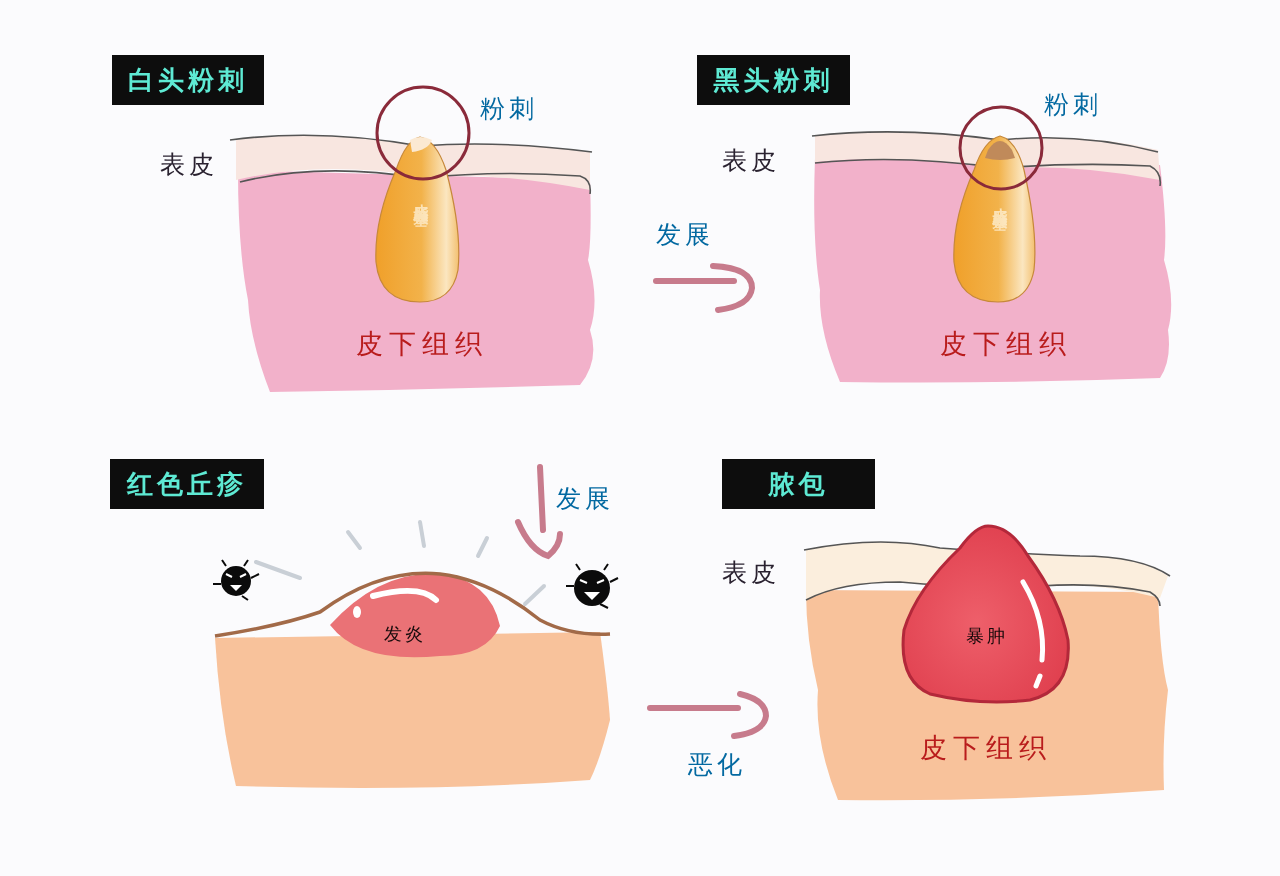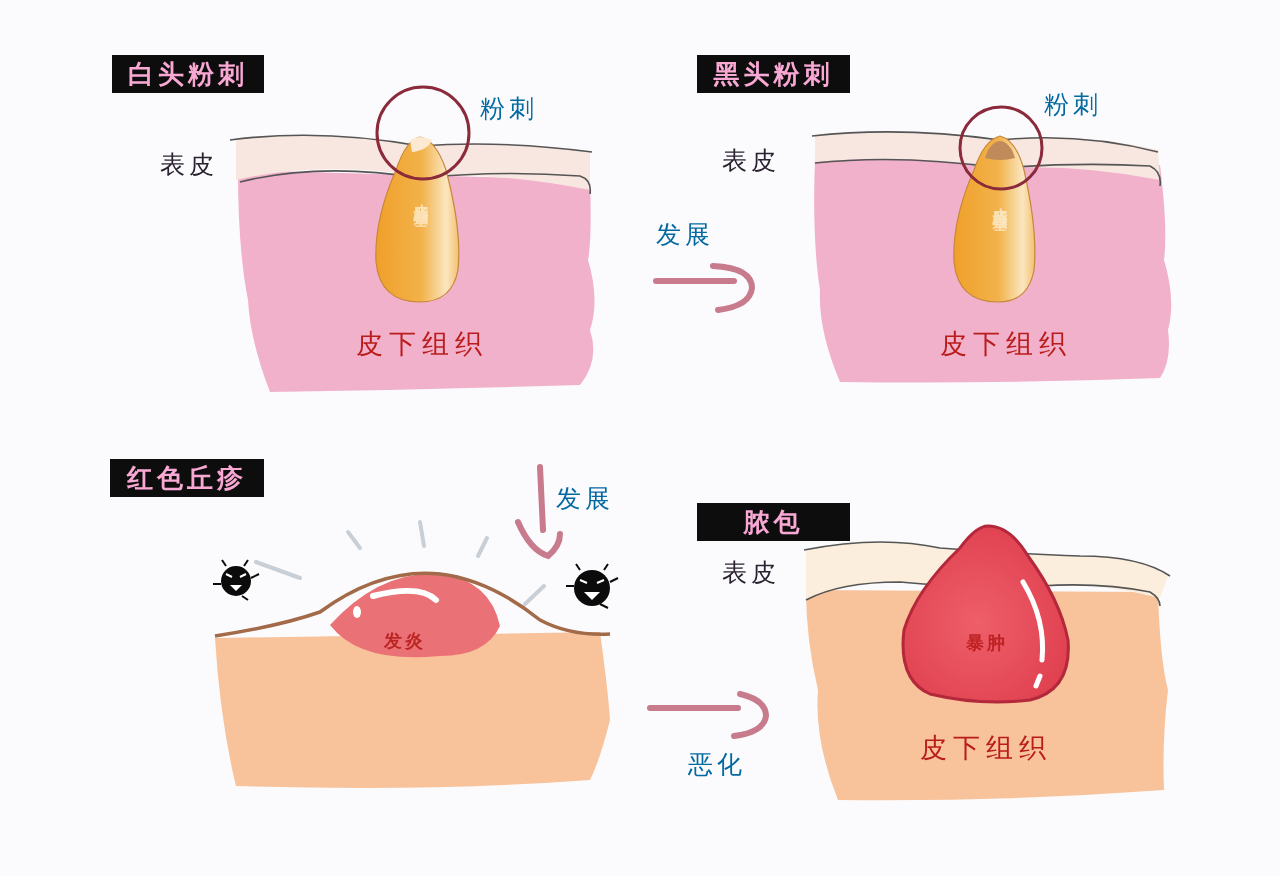--- a/index.html
+++ b/index.html
@@ -5,33 +5,33 @@
   html, body { margin: 0; padding: 0; }
   body {
     width: 1280px; height: 876px; overflow: hidden;
     background: #fbfbfd;
     font-family: "DejaVu Sans", "Liberation Sans", sans-serif;
     position: relative;
   }
   .stage { position: absolute; left: 0; top: 0; width: 1280px; height: 876px; }
   svg.art { position: absolute; left: 0; top: 0; }
   .title-box {
-    position: absolute; background: #0d0d0d; color: #f9a8d4;
+    position: absolute; background: #0d0d0d; color: #5eead4;
     font-size: 26px; letter-spacing: 4px; font-weight: bold;
     display: flex; align-items: center; justify-content: center;
-    height: 38px;
+    height: 50px;
   }
   .label {
     position: absolute; color: #0369a1; font-size: 25px; letter-spacing: 4px;
     white-space: nowrap;
   }
   .label.dark { color: #2a2230; font-family: Liberation Mono, monospace; }
   .label.tissue { color: #b91c1c; font-size: 27px; letter-spacing: 6px; }
   .label.inner {
-    color: #b91c1c; font-size: 18px; letter-spacing: 3px; font-weight: bold; opacity: 0.9; margin-top: 7px;
+    color: #000000; font-size: 18px; letter-spacing: 3px; font-weight: normal; opacity: 0.9;
   }
   .label.vertical {
     writing-mode: vertical-rl; color: #fff3da; font-size: 15px; letter-spacing: 2px;
     font-weight: bold; opacity: 0.75;
   }
 </style>
 </head>
 <body>
 
 <div class="stage">
@@ -124,21 +124,21 @@
       <path d="M806,600 Q840,582 900,582 Q960,588 1040,586 Q1100,582 1150,592 Q1160,598 1160,606" fill="none" stroke="#555" stroke-width="1.6"></path>
       <path d="M988,526 Q1010,526 1028,556 Q1060,600 1068,640 Q1072,690 1030,700 Q980,706 930,694 Q898,680 904,630 Q916,590 960,548 Q976,526 988,526 Z" fill="url(#pustGrad)" stroke="#b3283a" stroke-width="3"></path>
       <path d="M1023,582 Q1046,620 1042,660" stroke="#ffffff" stroke-width="5" stroke-linecap="round" fill="none"></path>
       <path d="M1040,676 L1036,686" stroke="#ffffff" stroke-width="5" stroke-linecap="round"></path>
     </g>
   </svg>
 
   <div class="title-box" style="left:112px; top:55px; width:152px;">白头粉刺</div>
   <div class="title-box" style="left:110px; top:459px; width:154px;">红色丘疹</div>
   <div class="title-box" style="left:697px; top:55px; width:153px;">黑头粉刺</div>
-  <div class="title-box" style="left:697px; top:459px; width:153px;margin-top:44px;">脓包</div>
+  <div class="title-box" style="left:722px; top:459px; width:153px;">脓包</div>
 
   <div class="label" style="left:480px; top:92px;">粉刺</div>
   <div class="label dark" style="left:160px; top:148px;">表皮</div>
   <div class="label tissue" style="left:356px; top:326px;">皮下组织</div>
   <div class="label vertical" style="left:411px; top:192px;">皮脂栓塞</div>
 
   <div class="label" style="left:1044px; top:88px;">粉刺</div>
   <div class="label dark" style="left:722px; top:144px;">表皮</div>
   <div class="label tissue" style="left:940px; top:326px;">皮下组织</div>
   <div class="label vertical" style="left:990px; top:196px;">皮脂栓塞</div>

